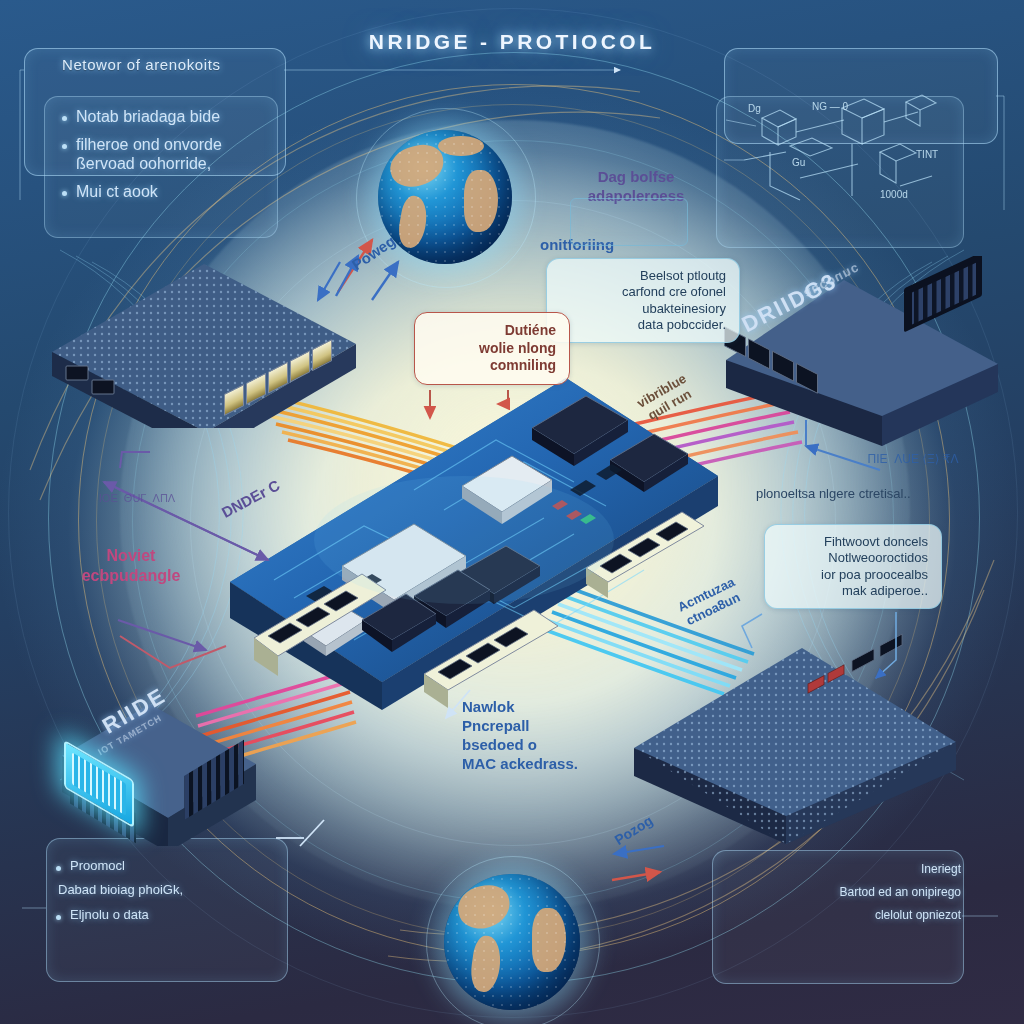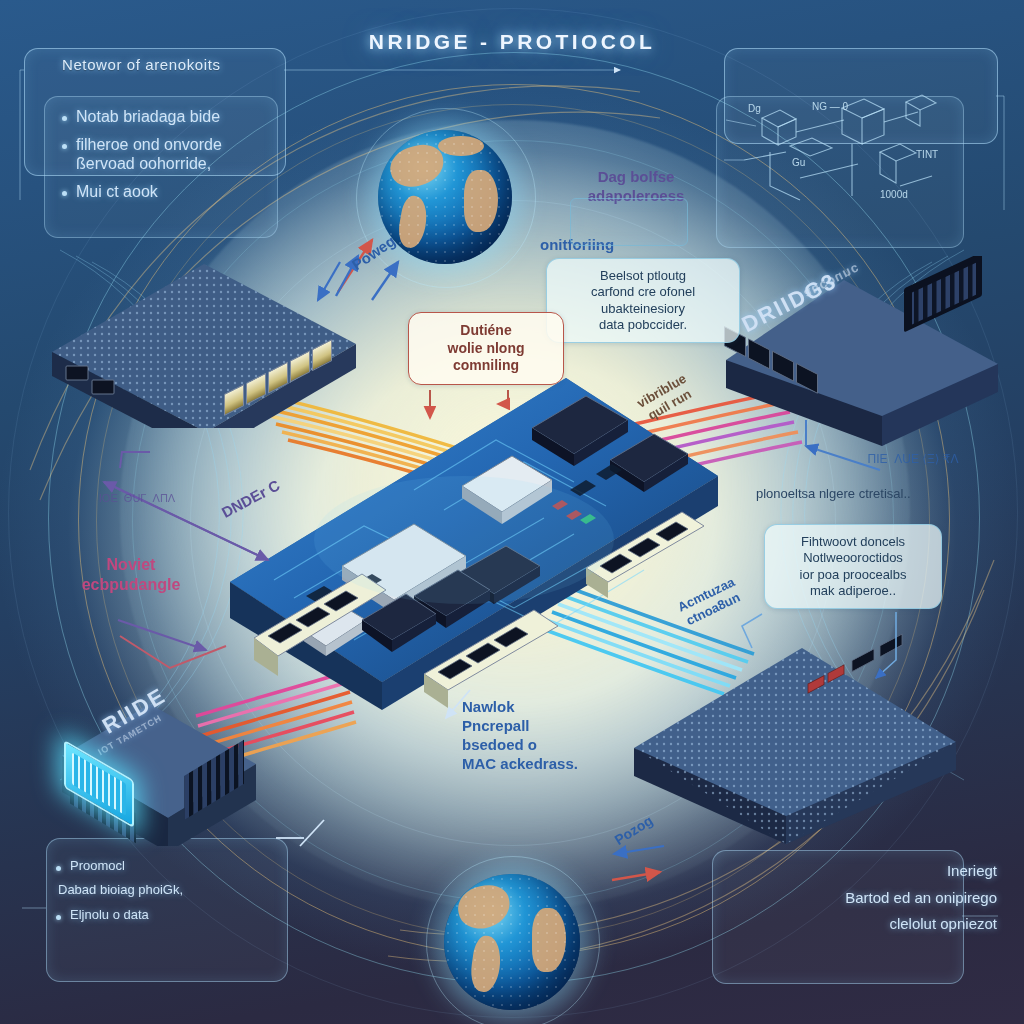--- a/index.html
+++ b/index.html
@@ -24,29 +24,29 @@
   .panel{position:absolute;border:1.4px solid rgba(168,215,245,0.62);border-radius:14px;
     background:rgba(255,255,255,0.035);box-shadow:0 0 14px rgba(130,200,245,0.16) inset;}
   .panel-title{position:absolute;color:#dcecfb;letter-spacing:.6px;
     text-shadow:0 0 7px rgba(150,215,255,.85),0 1px 1px rgba(0,0,0,.35);}
   .bullets{position:absolute;color:#cfe4f7;text-shadow:0 0 6px rgba(140,205,250,.75);}
   .bullets div{margin-bottom:9px;display:flex;gap:9px;line-height:1.18;}
   .dot{width:5px;height:5px;border-radius:50%;background:#bcdff6;margin-top:8px;flex:0 0 auto;
     box-shadow:0 0 5px rgba(170,225,255,.9);}
 
   
-  .callout{position:absolute;border-radius:13px;padding:9px 13px;text-align:center;line-height:1.25;
+  .callout{position:absolute;border-radius:13px;padding:9px 13px;text-align:right;line-height:1.25;
     background:rgba(246,252,252,0.80);border:1.3px solid rgba(120,185,215,0.8);
     color:#23405c;box-shadow:0 1px 5px rgba(40,80,110,0.18);}
-  .callout.red{background:rgba(255,252,240,0.86);border-color:#b8564a;color:#7e3b33;}
+  .callout.red{background:rgba(255,252,240,0.86);border-color:#b8564a;color:#7e3b33;margin-left:6px;}
   .callout.soft{background:rgba(240,252,252,0.72);border-color:rgba(140,200,225,0.85);}
 
   .freetext{position:absolute;text-align:center;line-height:1.26;color:#27405e;}
   .freetext.violet{color:#5b4f96;}
-  .freetext.pink{color:#c0487f;margin-top:9px;}
+  .freetext.pink{color:#c0487f;}
   .freetext.blue{color:#2d5fa8;}
 
   
   .globe{position:absolute;border-radius:50%;
     background:
       radial-gradient(circle at 34% 28%, #7fd8f2 0%, #2196d6 26%, #0f63ab 58%, #07376e 86%, #04254c 100%);
     box-shadow:0 0 26px 10px rgba(140,220,250,.45), inset -10px -14px 34px rgba(0,15,45,.6);}
   .globe .land{position:absolute;background:#d6a878;border-radius:50% 42% 55% 45%;opacity:.92;}
   .globe .spark{position:absolute;inset:0;border-radius:50%;
     background:radial-gradient(circle at 44% 52%, rgba(255,255,255,.35) 0 1px, transparent 1px) 0 0/9px 9px;
@@ -166,21 +166,21 @@
     <div style="padding-left:2px">
         <span>Dabad bioiag phoiGk,</span>
       </div>
     <div>
         <span class="dot"></span>
         <span>Eljnolu o data</span>
       </div>
   </div>
 
   <div class="panel" style="left:712px;top:850px;width:250px;height:132px;border-color:rgba(168,215,245,.50)"></div>
-  <div class="bullets" style="left:757px;top:862px;width:240px;font-size:15px;text-align:right;">
+  <div class="bullets" style="left:721px;top:862px;width:240px;font-size:12px;text-align:right;">
     <div style="justify-content:flex-end">
         <span>Ineriegt</span>
       </div>
     <div style="justify-content:flex-end">
         <span>Bartod ed an onipirego</span>
       </div>
     <div style="justify-content:flex-end">
         <span>clelolut opniezot</span>
       </div>
   </div>

